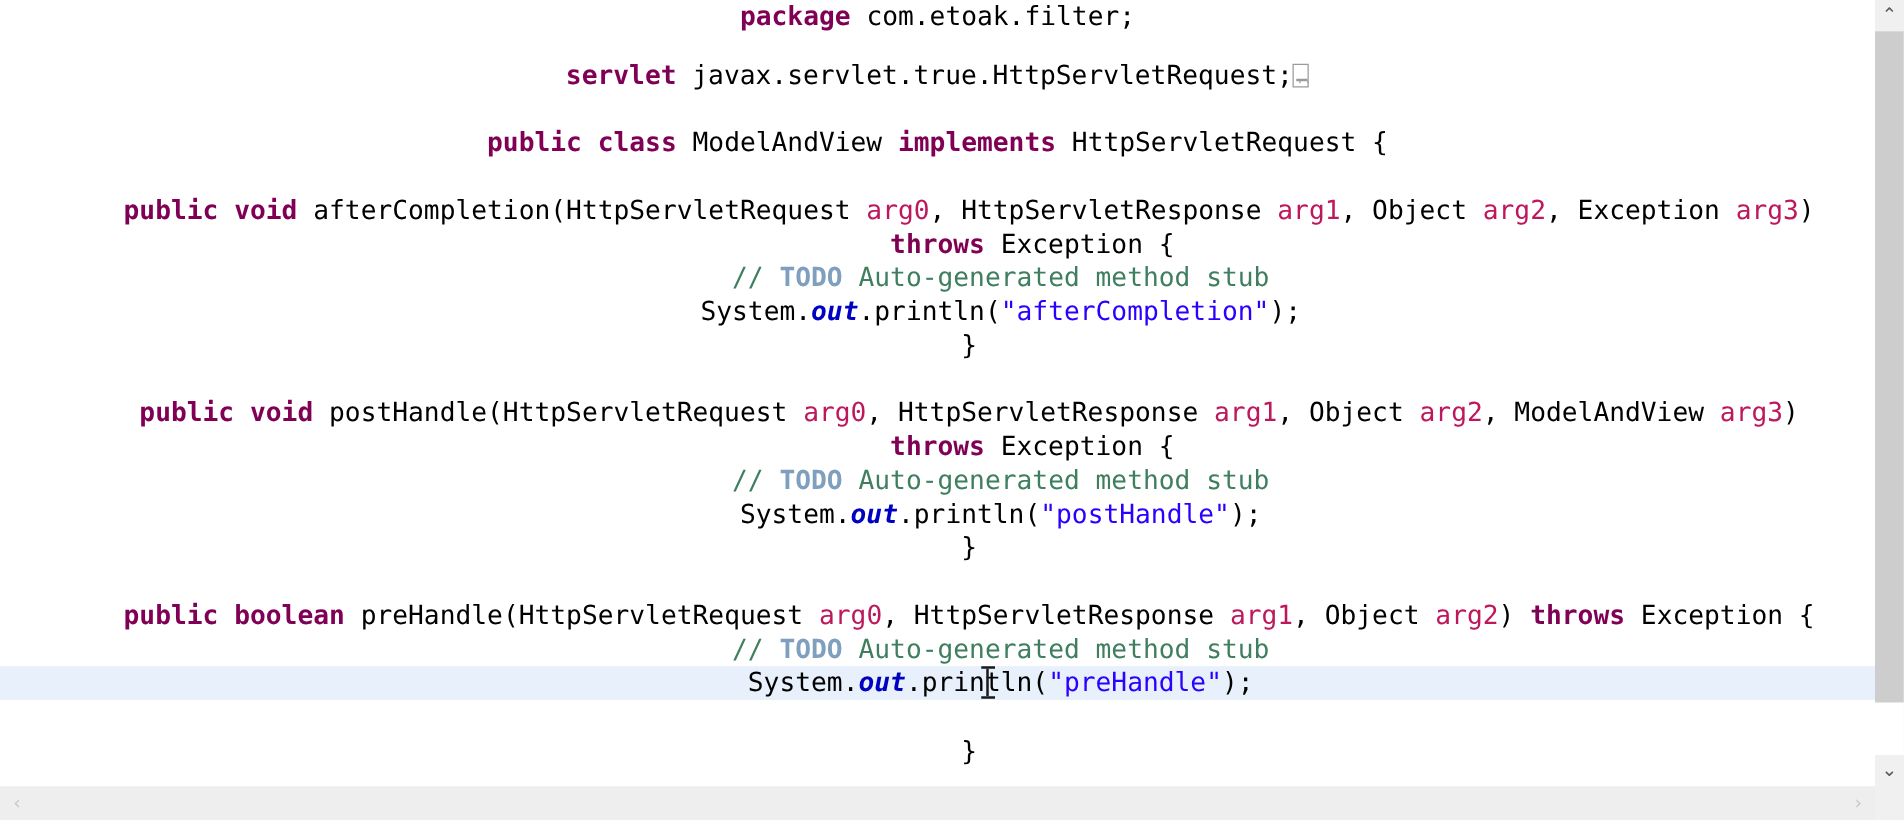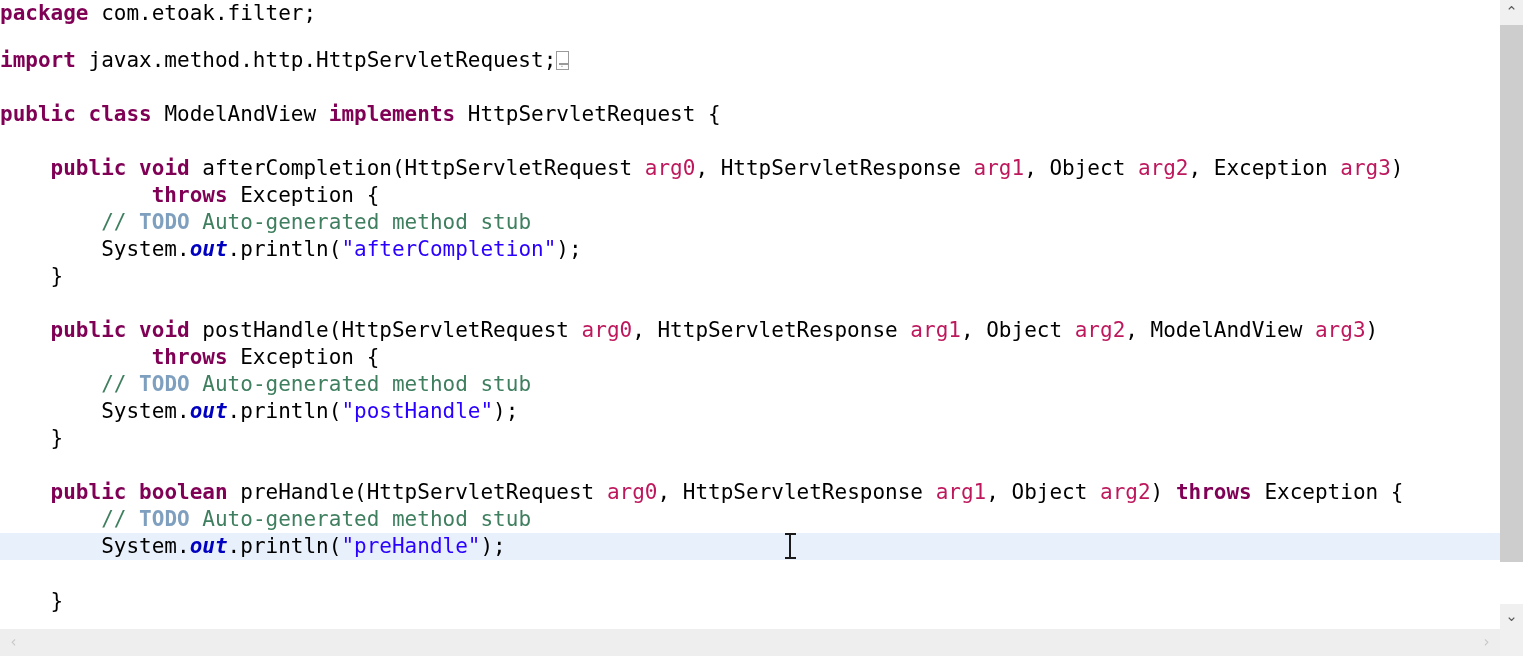--- a/index.html
+++ b/index.html
@@ -13,20 +13,21 @@
     overflow: hidden;
     font-family: "DejaVu Sans Mono", "Liberation Mono", monospace;
   }
 
   #editor-window {
     position: relative;
     width: 1523px;
     height: 656px;
     background: #ffffff;
     box-sizing: border-box;
+    text-align: center;
   }
 
   
   #code-area {
     position: absolute;
     left: 0;
     top: 0;
     width: 1500px;
     height: 629px;
     overflow: hidden;
@@ -198,21 +199,21 @@
   }
 </style>
 </head>
 <body>
 
 <div id="editor-window">
 
   <div id="code-area">
       <div class="code-line" style="top: 0px;"><span class="kw">package</span><span class="plain"> com.etoak.filter;</span></div>
       <div class="code-line" style="top: 27px;"></div>
-      <div class="code-line" style="top: 47px;"><span class="kw">import</span><span class="plain"> javax.method.http.HttpServletRequest;</span><span class="fold-marker"><span class="fold-dots">..</span></span></div>
+      <div class="code-line" style="top: 47px;"><span class="kw">servlet</span><span class="plain"> javax.servlet.true.HttpServletRequest;</span><span class="fold-marker"><span class="fold-dots">..</span></span></div>
       <div class="code-line" style="top: 74px;"></div>
       <div class="code-line" style="top: 101px;"><span class="kw">public</span><span class="plain"> </span><span class="kw">class</span><span class="plain"> ModelAndView </span><span class="kw">implements</span><span class="plain"> HttpServletRequest {</span></div>
       <div class="code-line" style="top: 128px;"></div>
       <div class="code-line" style="top: 155px;"><span class="plain">    </span><span class="kw">public</span><span class="plain"> </span><span class="kw">void</span><span class="plain"> afterCompletion(HttpServletRequest </span><span class="param">arg0</span><span class="plain">, HttpServletResponse </span><span class="param">arg1</span><span class="plain">, Object </span><span class="param">arg2</span><span class="plain">, Exception </span><span class="param">arg3</span><span class="plain">)</span></div>
       <div class="code-line" style="top: 182px;"><span class="plain">            </span><span class="kw">throws</span><span class="plain"> Exception {</span></div>
       <div class="code-line" style="top: 209px;"><span class="plain">        </span><span class="cmt">// </span><span class="todo">TODO</span><span class="cmt"> Auto-generated method stub</span></div>
       <div class="code-line" style="top: 236px;"><span class="plain">        System.</span><span class="field">out</span><span class="plain">.println(</span><span class="str">"afterCompletion"</span><span class="plain">);</span></div>
       <div class="code-line" style="top: 263px;"><span class="plain">    }</span></div>
       <div class="code-line" style="top: 290px;"></div>
       <div class="code-line" style="top: 317px;"><span class="plain">    </span><span class="kw">public</span><span class="plain"> </span><span class="kw">void</span><span class="plain"> postHandle(HttpServletRequest </span><span class="param">arg0</span><span class="plain">, HttpServletResponse </span><span class="param">arg1</span><span class="plain">, Object </span><span class="param">arg2</span><span class="plain">, ModelAndView </span><span class="param">arg3</span><span class="plain">)</span></div>

